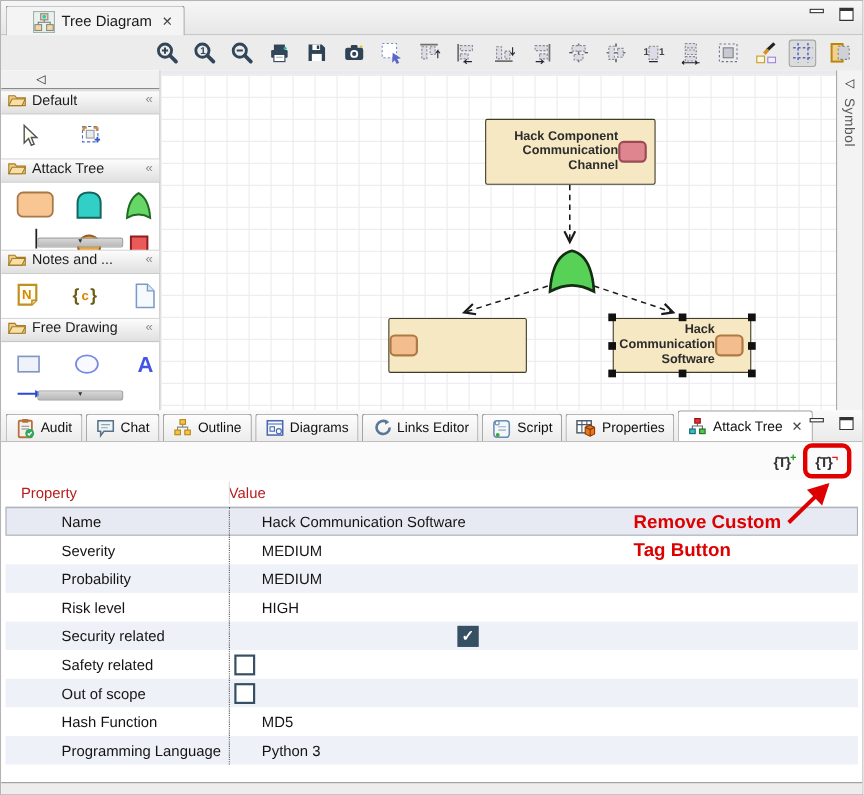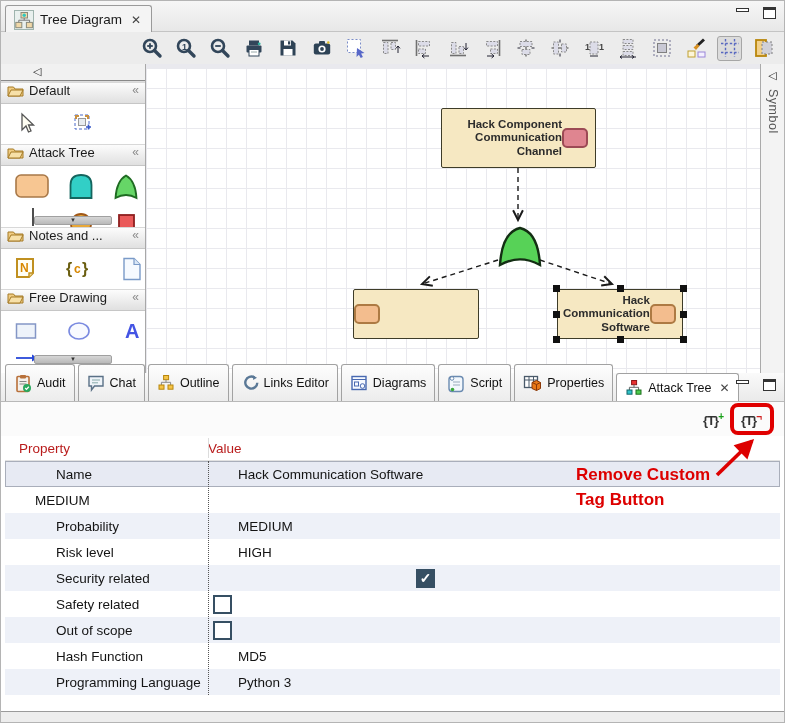--- a/index.html
+++ b/index.html
@@ -1,21 +1,21 @@
 <!DOCTYPE html>
 <html><head>
 <meta charset="utf-8">
 <style>
   * { margin:0; padding:0; box-sizing:border-box; }
   html,body { width:785px; height:723px; font-family:"Liberation Sans", sans-serif; }
   .window { position:relative; width:785px; height:723px; background:#ececec; border:1px solid #b4b4b4; overflow:hidden; }
 
   
   .tabbar { position:absolute; top:0; left:0; right:0; height:31px; background:linear-gradient(#f6f6f6,#e7e7e7); border-bottom:1px solid #c4c4c4; }
-  .editor-tab { position:absolute; left:4px; top:4px; height:28px; display:flex; align-items:center; gap:6px; padding:0 10px 0 8px; background:#f4f4f4; border:1px solid #9a9a9a; border-bottom:none; border-radius:3px 3px 0 0; font-size:13.5px; color:#1a1a1a; }
+  .editor-tab { position:absolute; left:4px; top:4px; height:28px; display:flex; align-items:center; gap:6px; padding:0 10px 0 24px; background:#f4f4f4; border:1px solid #9a9a9a; border-bottom:none; border-radius:3px 3px 0 0; font-size:13.5px; color:#1a1a1a; }
   .close-x { font-size:12px; color:#444; margin-left:3px; }
   .winbtns { position:absolute; right:8px; top:6px; display:flex; gap:14px; align-items:center; }
   .btn-min { width:13px; height:4px; border:1px solid #333; background:#fff; margin-top:-6px; }
   .btn-max { width:13px; height:12px; border:1px solid #333; border-top:3px solid #333; background:#fff; }
 
   
   .toolbar { position:absolute; top:31px; left:0; right:0; height:32px; background:#ececec; display:flex; align-items:center; justify-content:flex-end; gap:9px; padding-right:8px; }
   .tbi { width:25px; height:25px; display:flex; align-items:center; justify-content:center; border-radius:3px; }
   .tbi.pressed { background:#dcdcdc; border:1px solid #a6a6a6; }
 
@@ -46,21 +46,21 @@
   .hnd { position:absolute; width:7px; height:7px; background:#111; }
 
   
   .symstrip { width:24px; background:#f3f3f3; border-left:1px solid #aaa; display:flex; flex-direction:column; align-items:center; padding-top:5px; }
   .symstrip .arrow { font-size:11px; color:#222; }
   .symlabel { writing-mode:vertical-rl; font-size:12.5px; color:#555; margin-top:7px; letter-spacing:0.5px; }
 
   
   .bottom { position:absolute; top:372px; left:0; right:0; bottom:0; background:#fff; }
   .bp-tabs { height:29px; background:linear-gradient(#fafafa,#eaeaea); border-bottom:1px solid #b8b8b8; display:flex; align-items:flex-end; padding-left:4px; gap:3px; position:relative; }
-  .bp-tab { height:37px; display:flex; align-items:center; gap:5px; padding:0 8px; border:1px solid #a2a2a2; border-bottom:none; border-radius:3px 3px 0 0; background:linear-gradient(#fdfdfd,#ececec); font-size:12.5px; color:#111; white-space:nowrap; }
+  .bp-tab { height:25px; display:flex; align-items:center; gap:5px; padding:0 8px; border:1px solid #a2a2a2; border-bottom:none; border-radius:3px 3px 0 0; background:linear-gradient(#fdfdfd,#ececec); font-size:12.5px; color:#111; white-space:nowrap; }
   .bp-tab.active { background:#fff; height:28px; }
   .bp-winbtns { position:absolute; right:8px; top:6px; display:flex; gap:14px; align-items:center; }
 
   .props-toolbar { height:34px; position:relative; background:#fbfbfb; }
   .tagbtn { position:absolute; top:9px; font-size:13px; font-weight:bold; color:#333; letter-spacing:-1px; }
   .tagbtn .mark { font-size:10px; font-weight:bold; vertical-align:super; letter-spacing:0; }
   .tagbtn.add { right:60px; } .tagbtn.add .mark { color:#18a018; }
   .tagbtn.remove { right:22px; } .tagbtn.remove .mark { color:#d02020; }
   .red-circle { position:absolute; right:10px; top:1px; width:44px; height:32px; border:4px solid #e00000; border-radius:8px; }
 
@@ -436,33 +436,33 @@
         <svg width="18" height="18">
             <rect x="6.6" y="1.5" width="5" height="4.2" fill="#f5c447" stroke="#b8860b"></rect>
             <path d="M9 5.7 v2.6 M4.4 11 v-2.7 h9.2 v2.7" stroke="#888" fill="none"></path>
             <rect x="2" y="11" width="5" height="4.2" fill="#f5c447" stroke="#b8860b"></rect>
             <rect x="11" y="11" width="5" height="4.2" fill="#f5c447" stroke="#b8860b"></rect>
           </svg>
         <span>Outline</span>
       </div>
       <div class="bp-tab">
         <svg width="18" height="18">
-            <path d="M13.5 3.5 a6 6 0 1 0 2.8 5.2" fill="none" stroke="#5a7896" stroke-width="2.4"></path>
-            <path d="M12 1.5 l4 2.2 -3.8 2.4 z" fill="#5a7896"></path>
-          </svg>
-        <span>Links Editor</span>
-      </div>
-      <div class="bp-tab">
-        <svg width="18" height="18">
             <rect x="2" y="2.5" width="14" height="13" fill="#f6f9ff" stroke="#4868b0" stroke-width="1.4"></rect>
             <line x1="2" y1="5.5" x2="16" y2="5.5" stroke="#4868b0"></line>
             <rect x="4.5" y="8" width="4" height="4" fill="none" stroke="#4868b0"></rect>
             <circle cx="12.5" cy="12" r="2.3" fill="none" stroke="#4868b0"></circle>
           </svg>
         <span>Diagrams</span>
+      </div>
+      <div class="bp-tab">
+        <svg width="18" height="18">
+            <path d="M13.5 3.5 a6 6 0 1 0 2.8 5.2" fill="none" stroke="#5a7896" stroke-width="2.4"></path>
+            <path d="M12 1.5 l4 2.2 -3.8 2.4 z" fill="#5a7896"></path>
+          </svg>
+        <span>Links Editor</span>
       </div>
       <div class="bp-tab">
         <svg width="18" height="19">
             <path d="M5 2.5 h8 q3 0 3 3 v9 q0 3 -3 3 h-8 q-3 0 -3 -3 v-9 q0 -3 3 -3 z" fill="#f2f7fc" stroke="#6a8ab0" stroke-width="1.4"></path>
             <circle cx="5" cy="4.5" r="1.8" fill="#fff" stroke="#6a8ab0"></circle>
             <line x1="6" y1="8" x2="13" y2="8" stroke="#9ab"></line>
             <line x1="6" y1="11" x2="13" y2="11" stroke="#9ab"></line>
             <circle cx="5.5" cy="15.5" r="1.8" fill="#3aa83a"></circle>
           </svg>
         <span>Script</span>
@@ -502,20 +502,21 @@
       <div class="phead">
         <span class="c1">Property</span>
         <span class="divider"></span>
         <span class="c2">Value</span>
       </div>
       <div class="prow alt selected">
         <span class="c1">Name</span>
         <span class="c2">Hack Communication Software</span>
       </div>
       <div class="prow">
+        <span class="c1">Severity</span>
         <span class="c2">MEDIUM</span>
       </div>
       <div class="prow alt">
         <span class="c1">Probability</span>
         <span class="c2">MEDIUM</span>
       </div>
       <div class="prow">
         <span class="c1">Risk level</span>
         <span class="c2">HIGH</span>
       </div>

